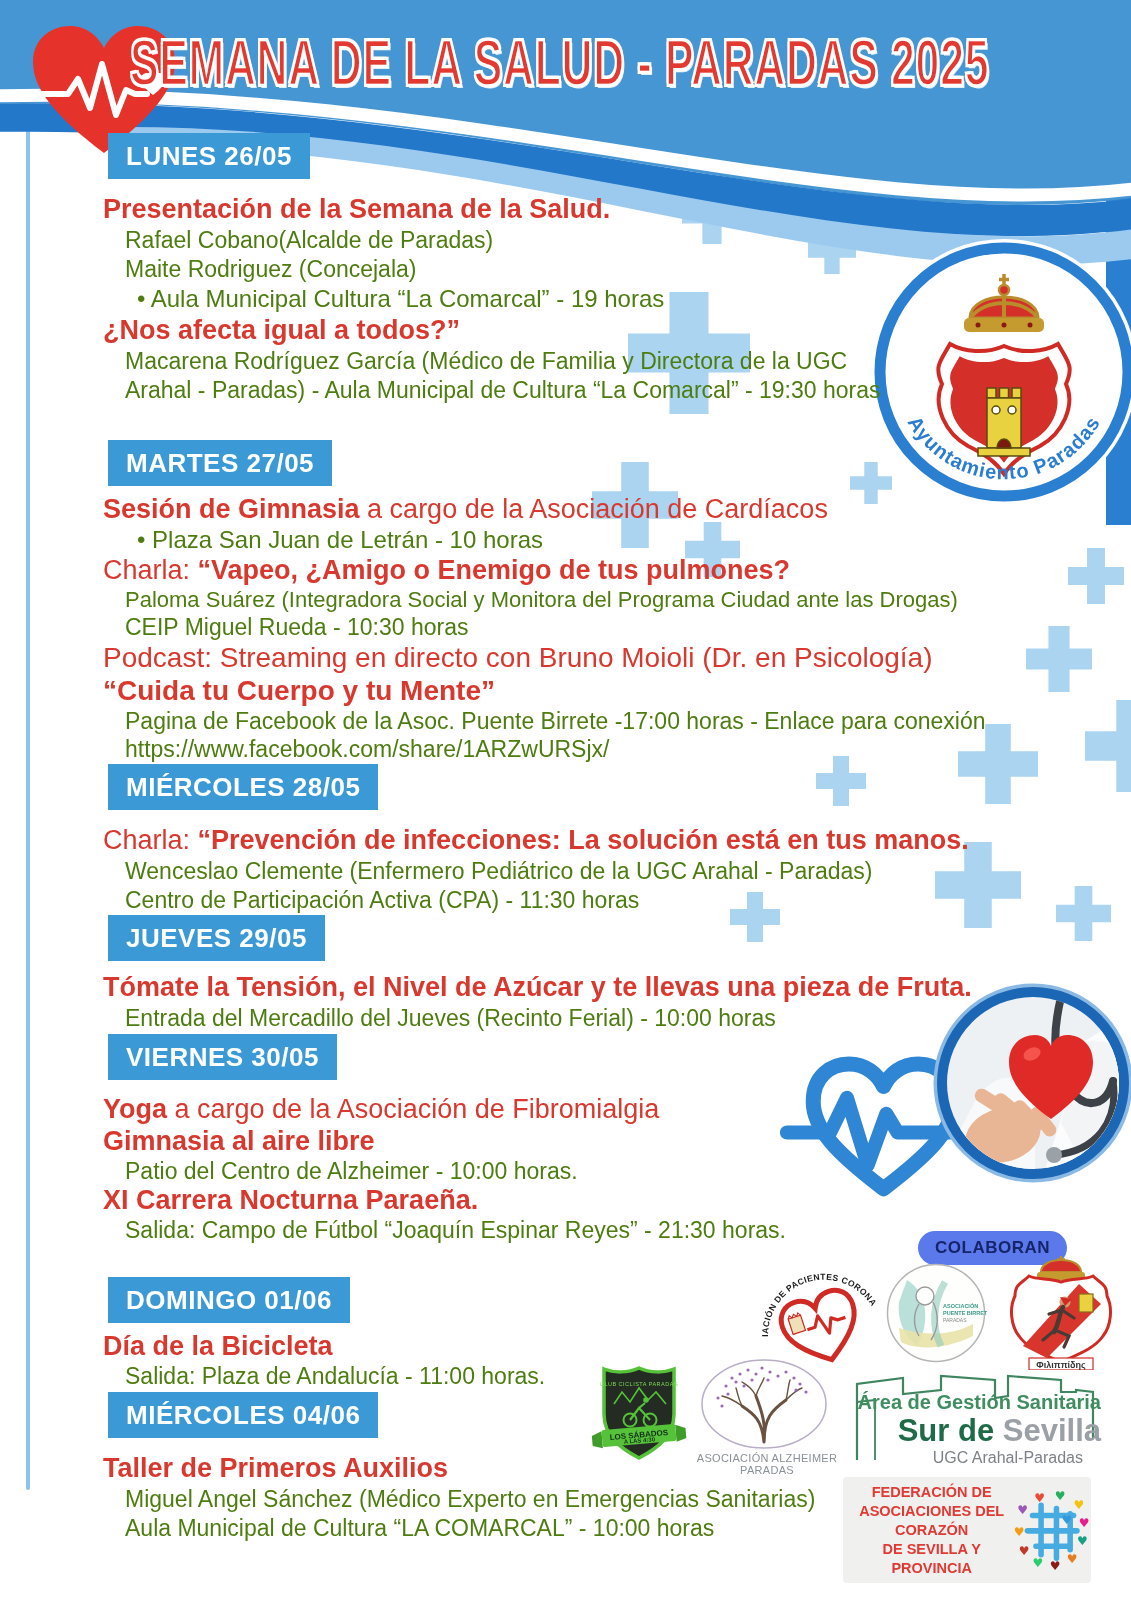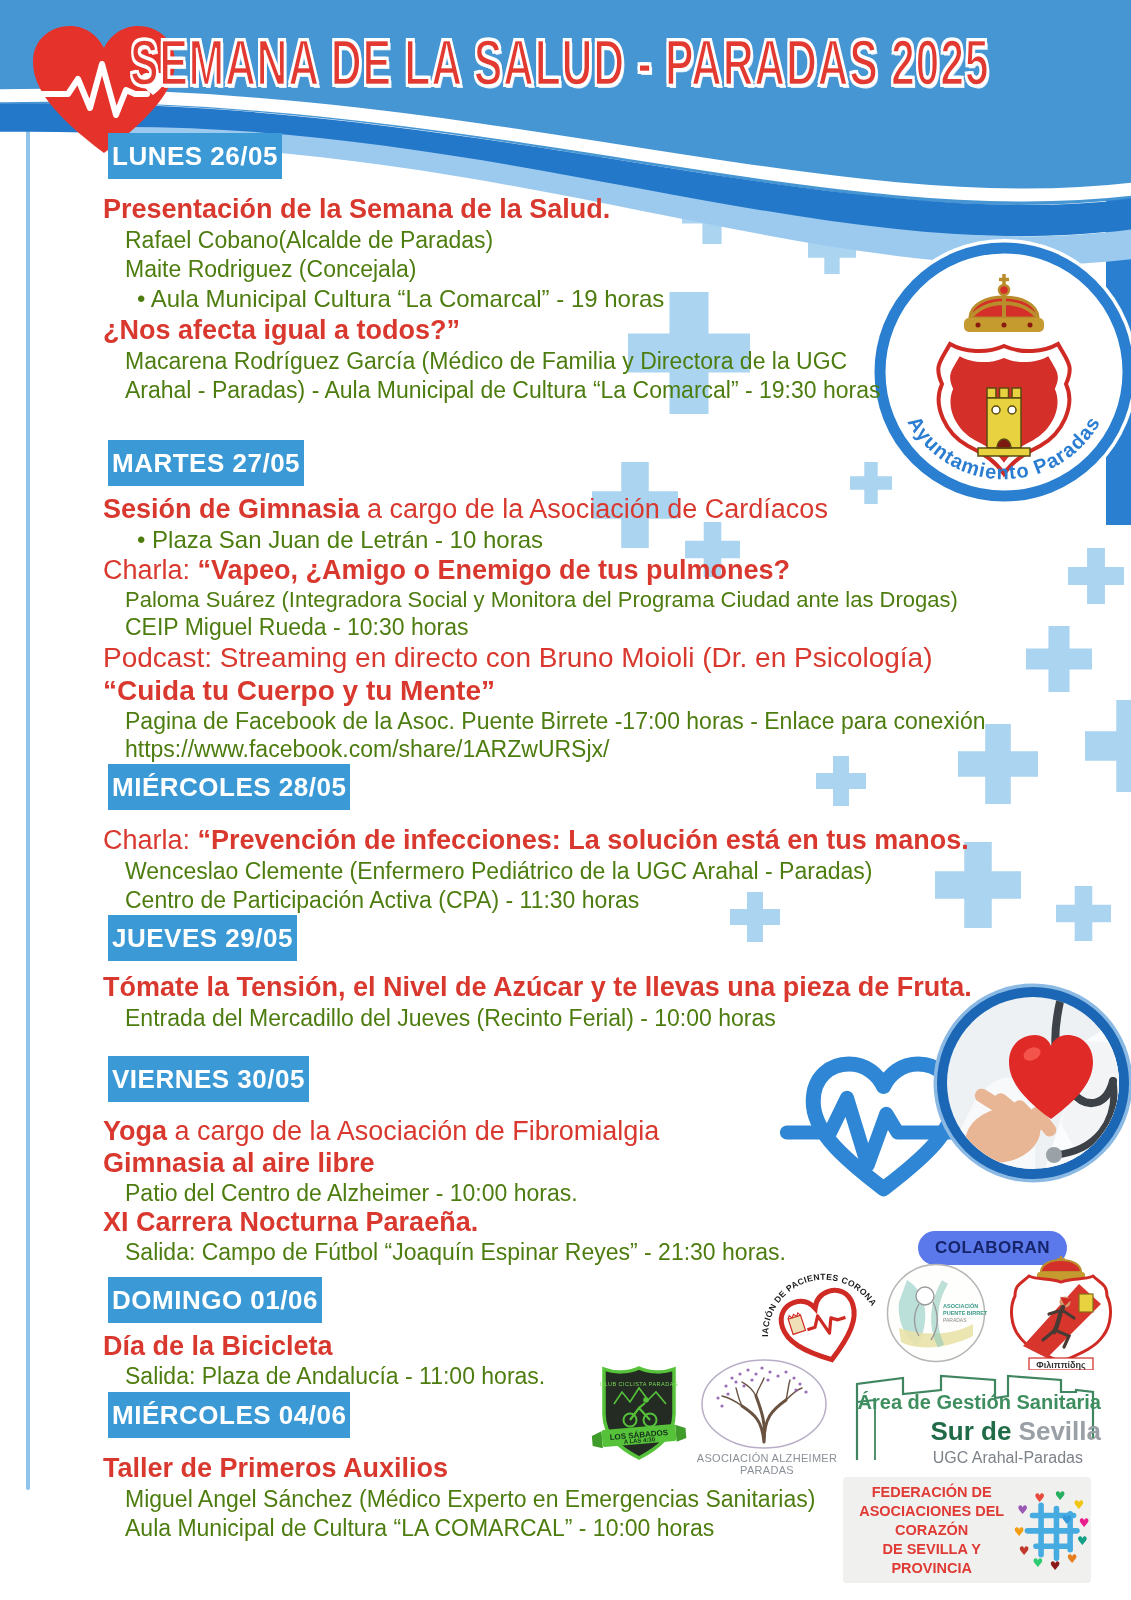--- a/index.html
+++ b/index.html
@@ -14,23 +14,23 @@
     color:#e23a31;white-space:nowrap;letter-spacing:1px;width:max-content;
     transform:scaleX(.67);transform-origin:0 50%;
     -webkit-text-stroke:2.5px #fff;
     text-shadow:-2px -2px 0 #fff,2px -2px 0 #fff,-2px 2px 0 #fff,2px 2px 0 #fff,3px 3px 0 rgba(255,255,255,.85);}
   .heart-logo{position:absolute;left:25px;top:18px;}
   .left-line{position:absolute;left:26px;top:130px;width:4px;height:1360px;background:#8fc3ea;border-radius:2px;}
   .right-bar{position:absolute;left:1106px;top:150px;width:25px;height:375px;background:#2b7fd0;}
   .badge{position:absolute;left:868px;top:234px;}
   
   .db{position:absolute;left:95px;width:1010px;}
-  .db1{top:133px}.db2{top:440px}.db3{top:764px}.db4{top:915px}.db5{top:1056px}.db6{top:1277px}.db7{top:1392px}
+  .db1{top:133px}.db2{top:440px}.db3{top:764px}.db4{top:915px}.db5{top:1034px}.db6{top:1277px}.db7{top:1392px}
   .dh{display:inline-block;background:#3b9ad6;color:#fff;font-weight:bold;font-size:26px;line-height:26px;
-      padding:10px 4px;margin:0 0 13px 13px;letter-spacing:.5px;}
+      padding:10px 18px;margin:0 0 13px 13px;letter-spacing:.5px;}
   .ln{white-space:nowrap;}
   .t{color:#d9382e;font-weight:bold;font-size:27px;line-height:34px;margin-left:8px;}
   .t.lg{font-size:28px;}
   .mix{font-size:27px;line-height:34px;margin-left:8px;}
   .rn{color:#d9382e;font-weight:400;}
   .rb{color:#d9382e;font-weight:bold;}
   .pr{color:#d9382e;font-weight:400;font-size:28px;line-height:34px;margin-left:8px;}
   .d{color:#4d7c0f;font-size:23px;line-height:29px;margin-left:30px;}
   .d.sm{font-size:22px;}
   .d.bu{margin-left:42px;font-size:24px;}
@@ -50,21 +50,21 @@
   
   .pulse-icon{position:absolute;left:780px;top:1050px;}
   .photo-circle{position:absolute;left:933px;top:983px;}
   .colaboran{position:absolute;left:918px;top:1231px;background:#5b79ea;color:#16246b;
      font-weight:bold;font-size:17px;letter-spacing:.5px;padding:7px 17px;border-radius:18px;}
   .logo{position:absolute;}
   .alz-caption{position:absolute;left:672px;top:1452px;width:190px;text-align:center;
      font-size:11px;color:#8a9098;letter-spacing:.3px;}
   .ags-text{position:absolute;left:851px;top:1390px;width:250px;text-align:right;}
   .ags1{color:#3e8e5f;font-weight:bold;font-size:20px;line-height:24px;}
-  .ags2{font-size:26px;line-height:34px;font-weight:bold;}
+  .ags2{font-size:31px;line-height:34px;font-weight:bold;}
   .ags2b{color:#1f6b47;}
   .ags2g{color:#9aa0a6;}
   .ags3{color:#7c8288;font-size:16px;line-height:20px;padding-right:18px;}
   .fed{position:absolute;left:843px;top:1477px;width:248px;height:106px;background:#f0f0ef;border-radius:4px;
        display:flex;align-items:center;}
   .fed-text{width:172px;margin-left:10px;text-align:center;color:#e03a35;font-weight:bold;
        font-size:14.5px;line-height:19px;}
   .fed-hearts{margin-left:2px;}
 </style>
 </head>

